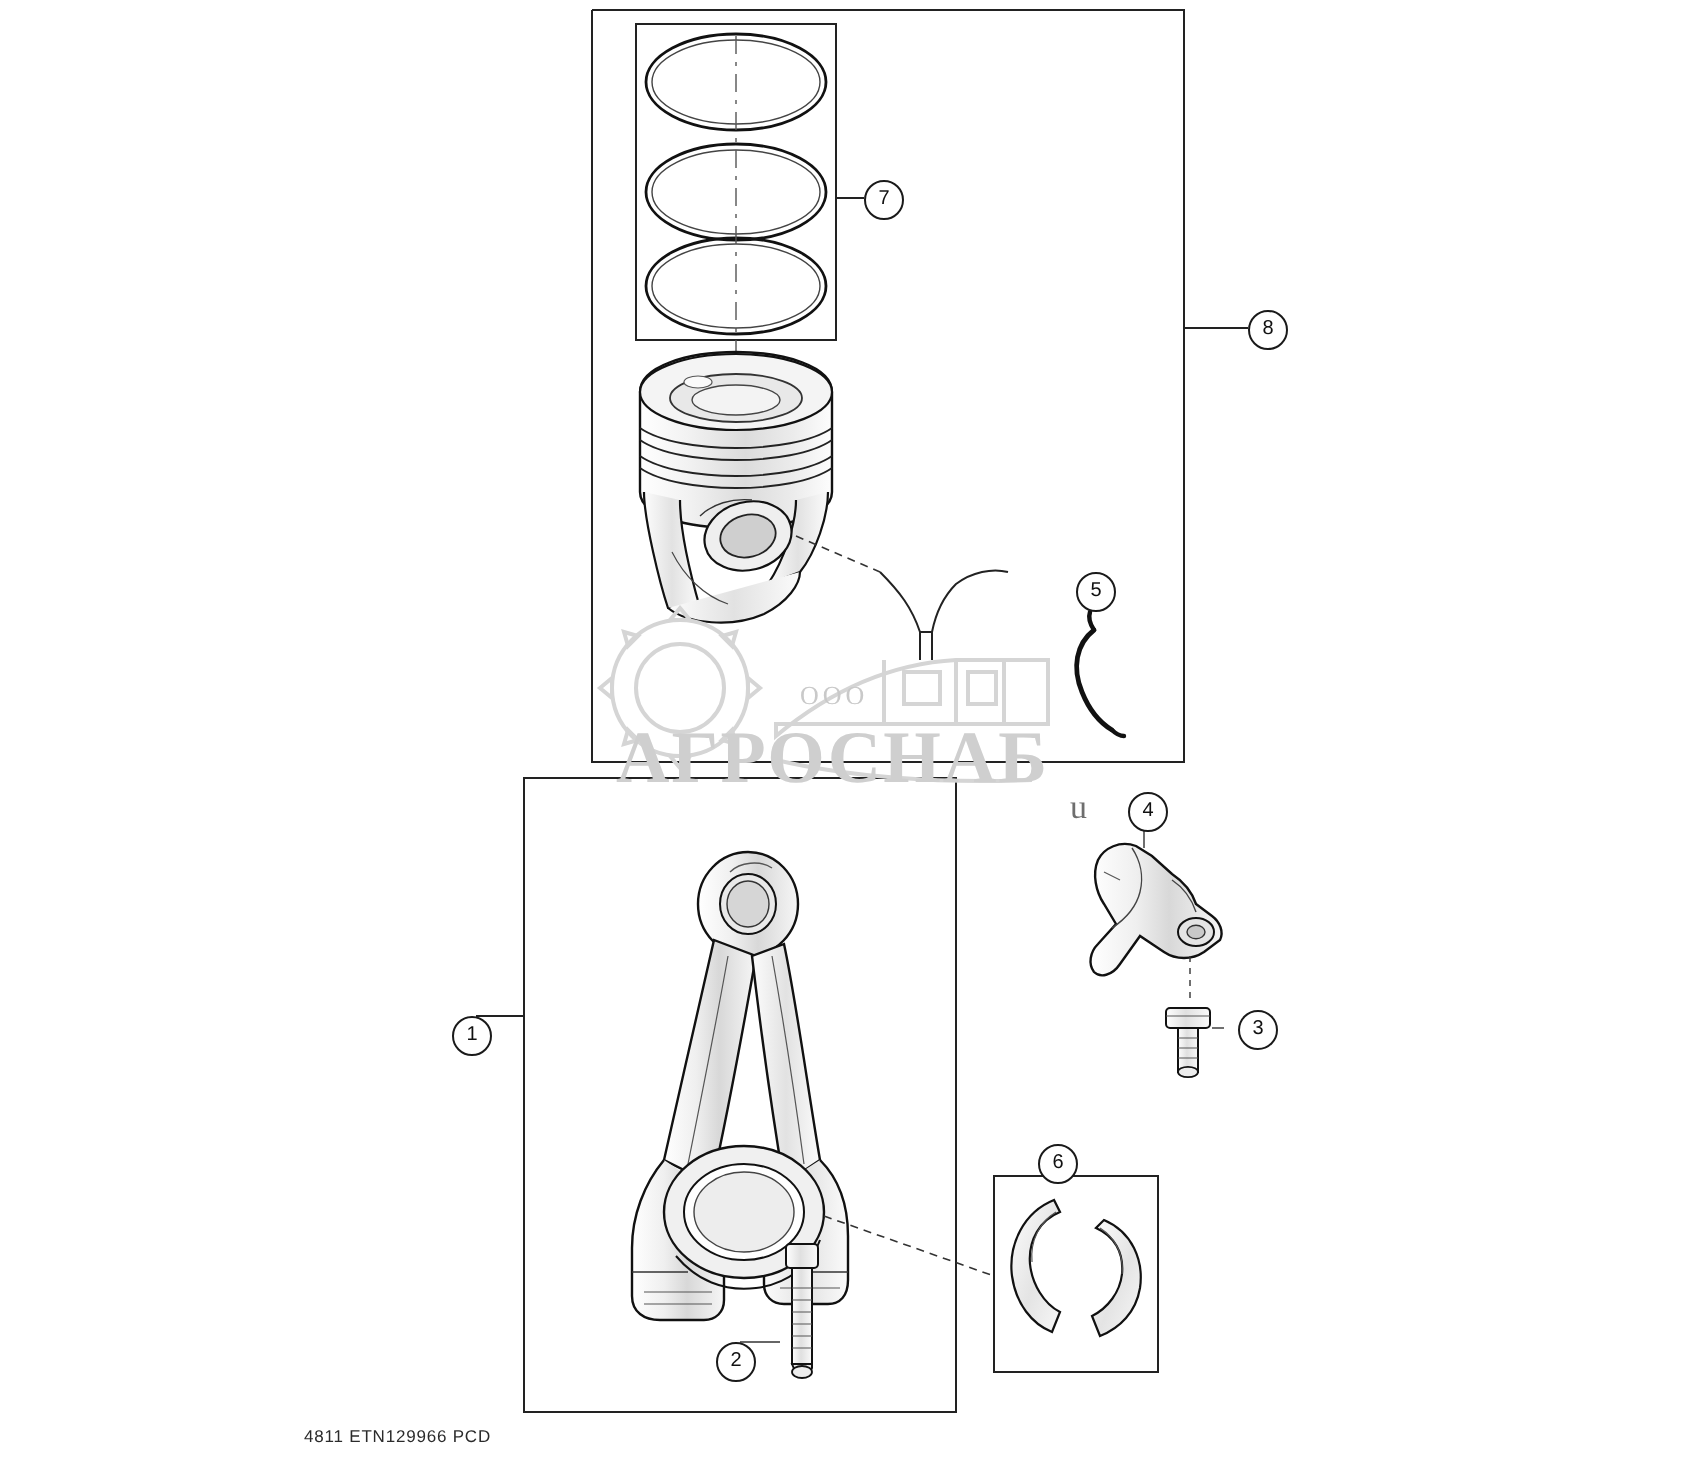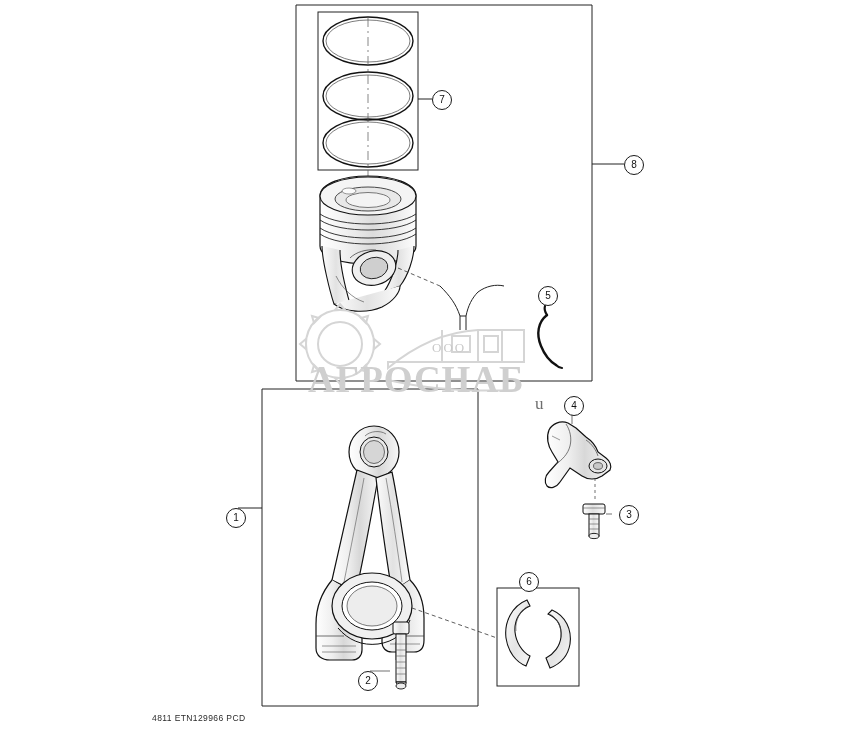--- a/index.html
+++ b/index.html
@@ -61,21 +61,20 @@
     pointer-events: none;
   }
   #watermark .wm-text-top {
     position: absolute;
     left: 108px;
     top: 44px;
     font-size: 13px;
     color: #c9c9c9;
     letter-spacing: 2px;
     font-family: "Liberation Serif", serif;
-    margin-left: 32px;
   }
   #watermark .wm-text-main {
     position: absolute;
     left: 16px;
     top: 62px;
     font-size: 37px;
     font-weight: bold;
     color: #cfcfcf;
     letter-spacing: 1px;
     font-family: "Liberation Serif", serif;

